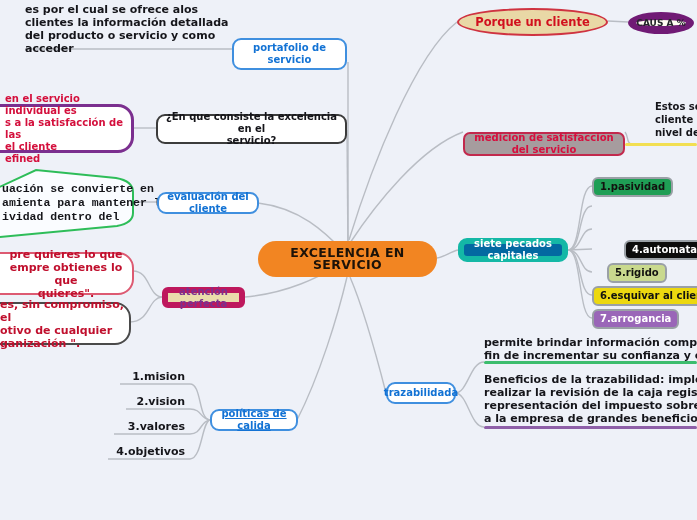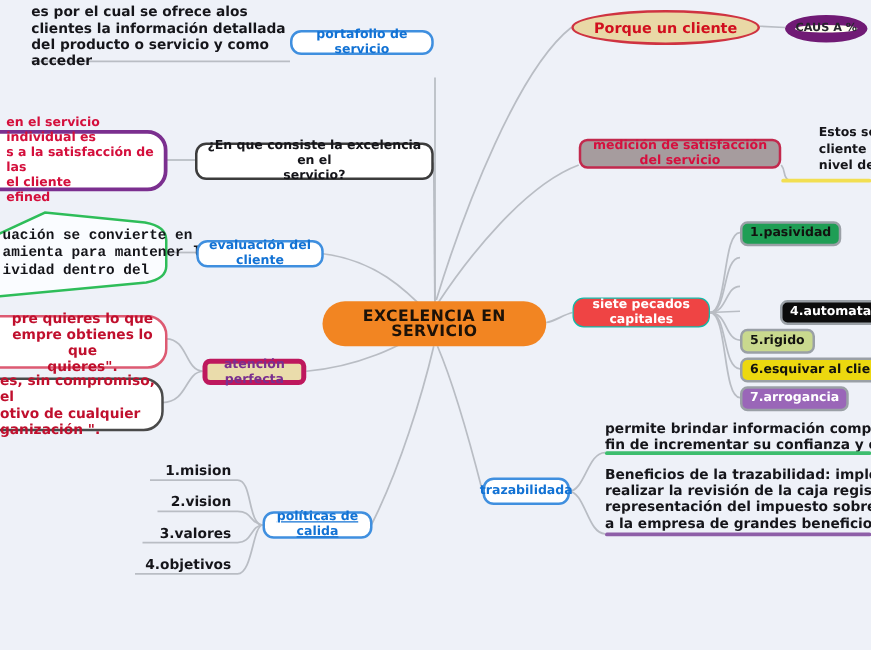--- a/index.html
+++ b/index.html
@@ -17,27 +17,27 @@
     background:#ffffff;border:2px solid #3f8fdf;border-radius:9px;
     color:#1272d4;font-size:10px;text-align:center;
     display:flex;align-items:center;justify-content:center;
     white-space:pre-line;line-height:12px;
   }
   .node.black{border-color:#3c3c3c;color:#15151a;}
   .node.purple-border{border:3px solid #7b2f8f;border-radius:16px;color:#d40f3c;
     justify-content:flex-start;text-align:left;line-height:12px;}
   .node.pink-border{border:2px solid #dd5a72;border-radius:16px;color:#c00f2d;font-size:11px;}
   .node.dark-border{border:2px solid #4a4a4a;border-radius:16px;color:#c00f2d;font-size:11px;}
-  .node.tan{background:#eadcab;border:4px solid #be185d;color:#7b2f8f;border-radius:6px;}
+  .node.tan{background:#eadcab;border:6px solid #be185d;color:#7b2f8f;border-radius:6px;}
   .node.graybox{background:#a69c9e;border:2px solid #c2294d;color:#d60f3e;border-radius:7px;}
   .node.center{background:#f28522;border:none;border-radius:18px;color:#1c1208;font-size:12.5px;letter-spacing:.4px;}
   .node.ellipse{border-radius:50%;}
   .node.porque{background:#e9d8a6;border:2px solid #cf3341;color:#d10f1e;font-size:11.5px;}
   .node.causa{background:#fffdf2;border:8px solid #701a75;color:#26262c;font-size:9px;}
-  .node.bluefill{background:#ef4444;border:1px solid #14b8a6;color:#ffffff;}
+  .node.bluefill{background:#0369a1;border:6px solid #14b8a6;color:#ffffff;}
   .note{color:#15151a;font-size:11px;line-height:13px;white-space:pre;z-index:2;}
   .sin{
     position:absolute;z-index:2;box-sizing:border-box;
     border:2px solid #9aa0a6;border-radius:6px;
     font-size:10px;padding:2px 6px;white-space:nowrap;line-height:12px;
   }
   .sin1{background:#1f9e55;color:#12120f;}
   .sin2{background:#b29a66;color:#cc1326;}
   .sin3{background:#e0173a;color:#f2e20e;}
   .sin4{background:#0c0c0c;color:#ffffff;margin-left:32px;}
@@ -94,21 +94,21 @@
     </g>
 
     <path d="M-22,197 L36,170 L116,178 Q133,181 133,192 L133,213 Q133,223 117,226 L-22,239 Z" fill="#fafcff" stroke="#2ebd59" stroke-width="2"></path>
   </svg>
 
   <div class="note" style="left:25px;top:3px;">es por el cual se ofrece alos
 clientes la información detallada
 del producto o servicio y como
 acceder</div>
 
-  <div class="node" style="left:232px;top:24px;width:115px;height:20px;">portafolio de servicio</div>
+  <div class="node" style="left:232px;top:38px;width:115px;height:32px;">portafolio de servicio</div>
 
   <div class="node black" style="left:156px;top:114px;width:191px;height:30px;">¿En que consiste la excelencia en el
 servicio?</div>
 
   <div class="node purple-border" style="left:-32px;top:104px;width:166px;height:49px;padding:3px 6px 3px 34px;font-size:10px;">en el servicio individual es
 s a la satisfacción de las
 el cliente
 efined</div>
 
   <div class="note" style="left:2px;top:182px;font-size:11.5px;line-height:14px;font-family:Liberation Mono, monospace;">uación se convierte en
@@ -131,31 +131,31 @@
 
   <div class="listitem" style="left:95px;top:370px;">1.mision</div>
   <div class="listitem" style="left:95px;top:395px;">2.vision</div>
   <div class="listitem" style="left:95px;top:420px;">3.valores</div>
   <div class="listitem" style="left:95px;top:445px;">4.objetivos</div>
 
   <div class="node" style="left:210px;top:409px;width:88px;height:22px;text-decoration:underline;">políticas de calida</div>
 
   <div class="node" style="left:386px;top:382px;width:70px;height:22px;">trazabilidada</div>
 
-  <div class="node graybox" style="left:463px;top:111px;width:162px;height:24px;">medición de satisfacción del servicio</div>
+  <div class="node graybox" style="left:463px;top:132px;width:162px;height:24px;">medición de satisfacción del servicio</div>
 
   <div class="node ellipse porque" style="left:457px;top:8px;width:151px;height:28px;">Porque un cliente</div>
 
   <div class="node ellipse causa" style="left:628px;top:12px;width:66px;height:22px;">CAUS A %</div>
 
   <div class="node bluefill" style="left:458px;top:238px;width:110px;height:24px;">siete pecados capitales</div>
 
   <div class="sin sin1" style="left:592px;top:177px;">1.pasividad</div>
   <div class="sin sin4" style="left:592px;top:240px;">4.automata</div>
-  <div class="sin sin5" style="left:592px;top:263px;">5.rigido</div>
+  <div class="sin sin5" style="left:607px;top:263px;">5.rigido</div>
   <div class="sin sin6" style="left:592px;top:286px;">6.esquivar al cliente</div>
   <div class="sin sin7" style="left:592px;top:309px;">7.arrogancia</div>
 
   <div class="note" style="left:655px;top:100px;font-size:10px;">Estos son f
 cliente al n
 nivel de sa</div>
   <div class="uline" style="left:625px;top:143px;width:72px;background:#f2df52;"></div>
 
   <div class="note" style="left:484px;top:336px;">permite brindar información completa al cl
 fin de incrementar su confianza y confiabil</div>

